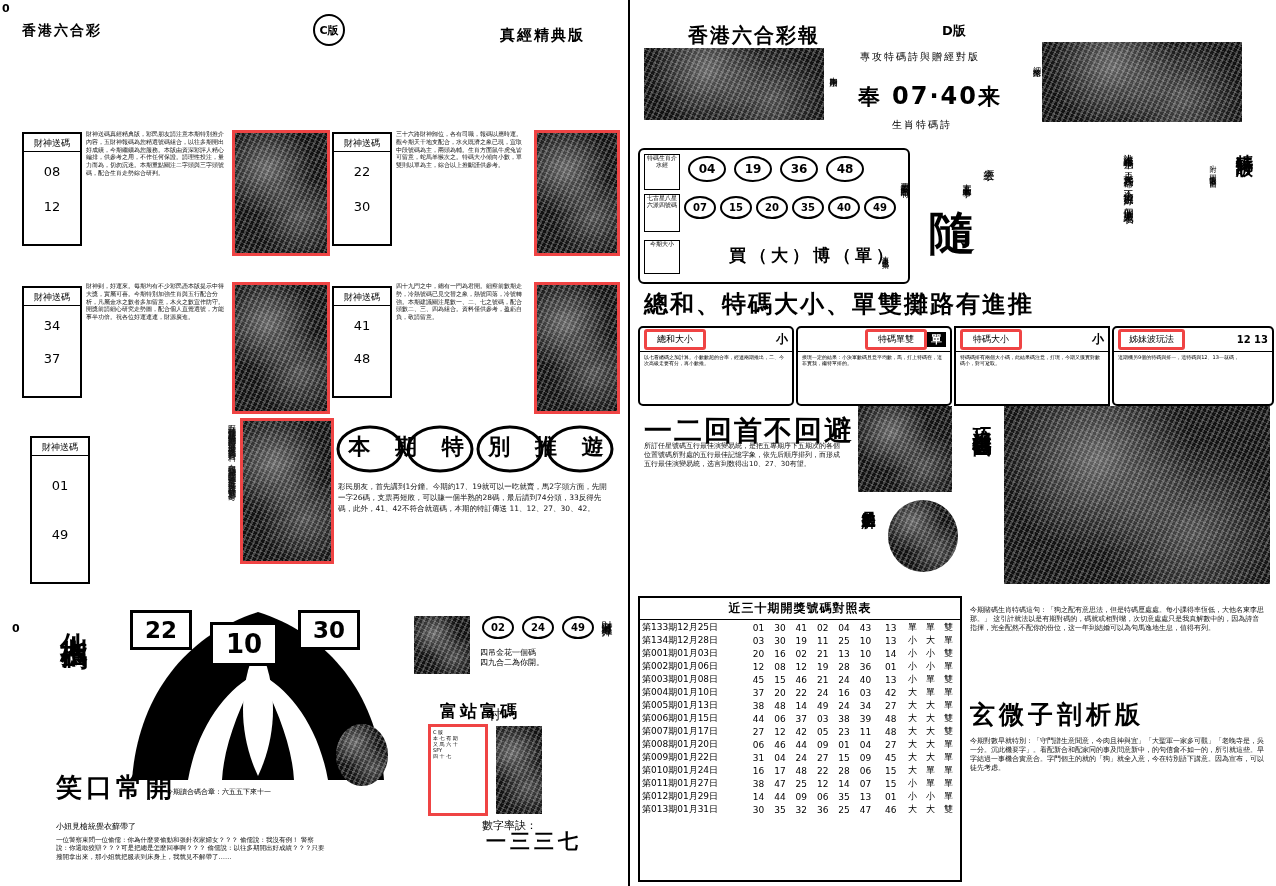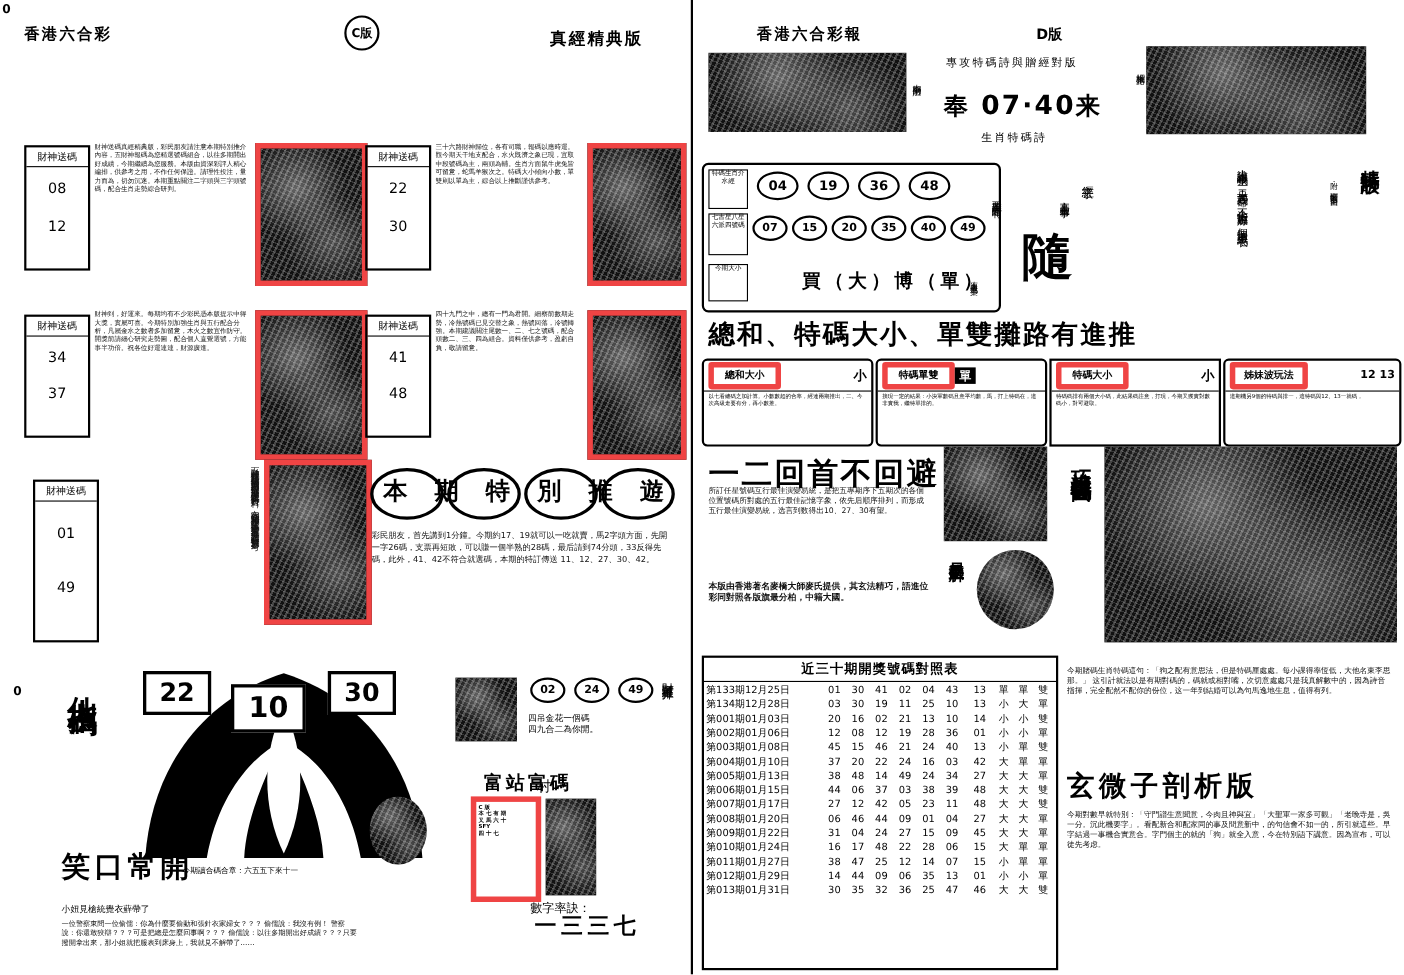--- a/index.html
+++ b/index.html
@@ -6,21 +6,21 @@
   body{width:1276px;height:886px;overflow:hidden;font-family:"DejaVu Sans","Liberation Sans",sans-serif;color:#000;}
   .page{position:relative;width:1276px;height:886px;background:#fff;}
   .col-left{position:absolute;left:0;top:0;width:630px;height:886px;}
   .col-right{position:absolute;left:630px;top:0;width:646px;height:886px;}
   .vrule{position:absolute;left:628px;top:0;width:2px;height:886px;background:#000;}
   .vert{writing-mode:vertical-rl;text-orientation:upright;letter-spacing:1px;}
   .tiny{font-size:6px;line-height:1.25;}
   .xtiny{font-size:5px;line-height:1.2;}
   .blk{background:#000;color:#fff;}
   .bx{border:2px solid #000;}
-  .bx1{border:5px solid #ef4444;font-weight:bold;}
+  .bx1{border:3px solid #ef4444;}
   .center{text-align:center;}
   
   .txtblk{font-size:6px;line-height:1.3;word-break:break-all;overflow:hidden;color:#111;}
   .imgblk{background:#111;overflow:hidden;position:relative;}
   .noise{position:absolute;inset:0;
     background:
       repeating-linear-gradient(115deg, rgba(255,255,255,.22) 0 2px, rgba(0,0,0,0) 2px 5px),
       repeating-linear-gradient(25deg, rgba(255,255,255,.16) 0 1px, rgba(0,0,0,0) 1px 4px),
       radial-gradient(circle at 35% 30%, rgba(255,255,255,.35), rgba(0,0,0,0) 45%),
       radial-gradient(circle at 70% 70%, rgba(255,255,255,.25), rgba(0,0,0,0) 40%);
@@ -202,21 +202,21 @@
     </div>
 
     <div style="position:absolute;left:482px;top:818px;font-size:11px;">數字率訣：</div>
     <div style="position:absolute;left:486px;top:828px;font-size:20px;font-weight:bold;letter-spacing:4px;">一三三七</div>
 
     <div class="txtblk" style="position:absolute;left:56px;top:836px;width:270px;height:44px;font-size:6.5px;">一位警察東問一位偷儒：你為什麼要偷動和張針衣家婦女？？？ 偷儒說：我沒有例！ 警察說：你還敢狡辯？？？可是把總是怎麼回事啊？？？ 偷儒說：以往多期開出好成績？？？只要撥開拿出來，那小姐就把服表到床身上，我就見不解帶了……</div>
   </div>
 
   <div class="col-right">
 
-    <div style="position:absolute;left:58px;top:22px;font-size:14px;font-weight:bold;letter-spacing:2px;">香港六合彩報</div>
+    <div style="position:absolute;left:58px;top:22px;font-size:20px;font-weight:bold;letter-spacing:2px;">香港六合彩報</div>
 
     <div style="position:absolute;left:312px;top:22px;font-size:13px;font-weight:bold;">D版</div>
 
     <div style="position:absolute;left:230px;top:50px;font-size:10px;letter-spacing:2px;">專攻特碼詩與贈經對版</div>
 
     <div class="imgblk" style="position:absolute;left:14px;top:48px;width:180px;height:72px;">
       <div class="noise"></div>
     </div>
     <div class="imgblk" style="position:absolute;left:412px;top:42px;width:200px;height:80px;">
       <div class="noise"></div>
@@ -270,21 +270,21 @@
 
     <div class="bx" style="position:absolute;left:8px;top:326px;width:152px;height:76px;border-radius:5px;">
       <div style="display:flex;justify-content:space-between;align-items:center;border-bottom:1px solid #000;padding:1px 4px;">
         <span class="bx1" style="font-size:9px;padding:1px 10px;border-radius:3px;">總和大小</span>
         <span style="font-size:12px;font-weight:bold;">小</span>
       </div>
       <div class="xtiny" style="padding:2px 4px;">以七看總碼之加計算。小數數超的合率，經連兩期推出，二、今次高級走要有分，再小數推。</div>
     </div>
 
     <div class="bx" style="position:absolute;left:166px;top:326px;width:152px;height:76px;border-radius:5px;">
-      <div style="display:flex;justify-content:flex-start;align-items:center;border-bottom:1px solid #000;padding:1px 4px;">
+      <div style="display:flex;justify-content:flex-end;align-items:center;border-bottom:1px solid #000;padding:1px 4px;">
         <span class="bx1" style="font-size:9px;padding:1px 10px;border-radius:3px;">特碼單雙</span>
         <span class="blk" style="font-size:11px;font-weight:bold;padding:0 4px;">單</span>
       </div>
       <div class="xtiny" style="padding:2px 4px;">接現一定的結果：小決軍數碼且意平均數，馬，打上特碼在，這非實我，繼特單排的。</div>
     </div>
 
     <div class="bx" style="position:absolute;left:324px;top:326px;width:152px;height:76px;border-radius:0;">
       <div style="display:flex;justify-content:space-between;align-items:center;border-bottom:1px solid #000;padding:1px 4px;">
         <span class="bx1" style="font-size:9px;padding:1px 10px;border-radius:3px;">特碼大小</span>
         <span style="font-size:12px;font-weight:bold;">小</span>
@@ -295,21 +295,20 @@
     <div class="bx" style="position:absolute;left:482px;top:326px;width:158px;height:76px;border-radius:5px;">
       <div style="display:flex;justify-content:space-between;align-items:center;border-bottom:1px solid #000;padding:1px 4px;">
         <span class="bx1" style="font-size:9px;padding:1px 8px;border-radius:3px;">姊妹波玩法</span>
         <span style="font-size:10px;font-weight:bold;">12  13</span>
       </div>
       <div class="xtiny" style="padding:2px 4px;">這期機另9個的特碼與排一，這特碼與12、13一就碼，</div>
     </div>
 
     <div style="position:absolute;left:14px;top:412px;font-size:28px;font-weight:bold;letter-spacing:2px;">一二回首不回避</div>
     <div class="txtblk" style="position:absolute;left:14px;top:442px;width:200px;height:76px;font-size:7px;">所訂任星號碼互行最佳演變易統，是把五專期序下五期次的各個位置號碼所對處的五行最佳記憶字象，依先后順序排列，而形成五行最佳演變易統，选言到数得出10、27、30有望。</div>
-    <div class="txtblk" style="position:absolute;left:14px;top:528px;width:206px;height:54px;font-size:8px;font-weight:bold;">本版由香港著名麥橋大師麥氏提供，其玄法精巧，語進位彩同對照各版旗最分柏，中籍大國。</div>
 
     <div class="imgblk" style="position:absolute;left:228px;top:406px;width:94px;height:86px;">
       <div class="noise"></div>
     </div>
     <div class="vert" style="position:absolute;left:230px;top:500px;font-size:14px;font-weight:bold;">易盤法正解</div>
     <div class="imgblk" style="position:absolute;left:258px;top:500px;width:70px;height:72px;border-radius:50%;">
       <div class="noise"></div>
     </div>
 
     <div class="vert" style="position:absolute;left:340px;top:412px;font-size:19px;font-weight:bold;letter-spacing:2px;">巧辨生肖特碼圖</div>

